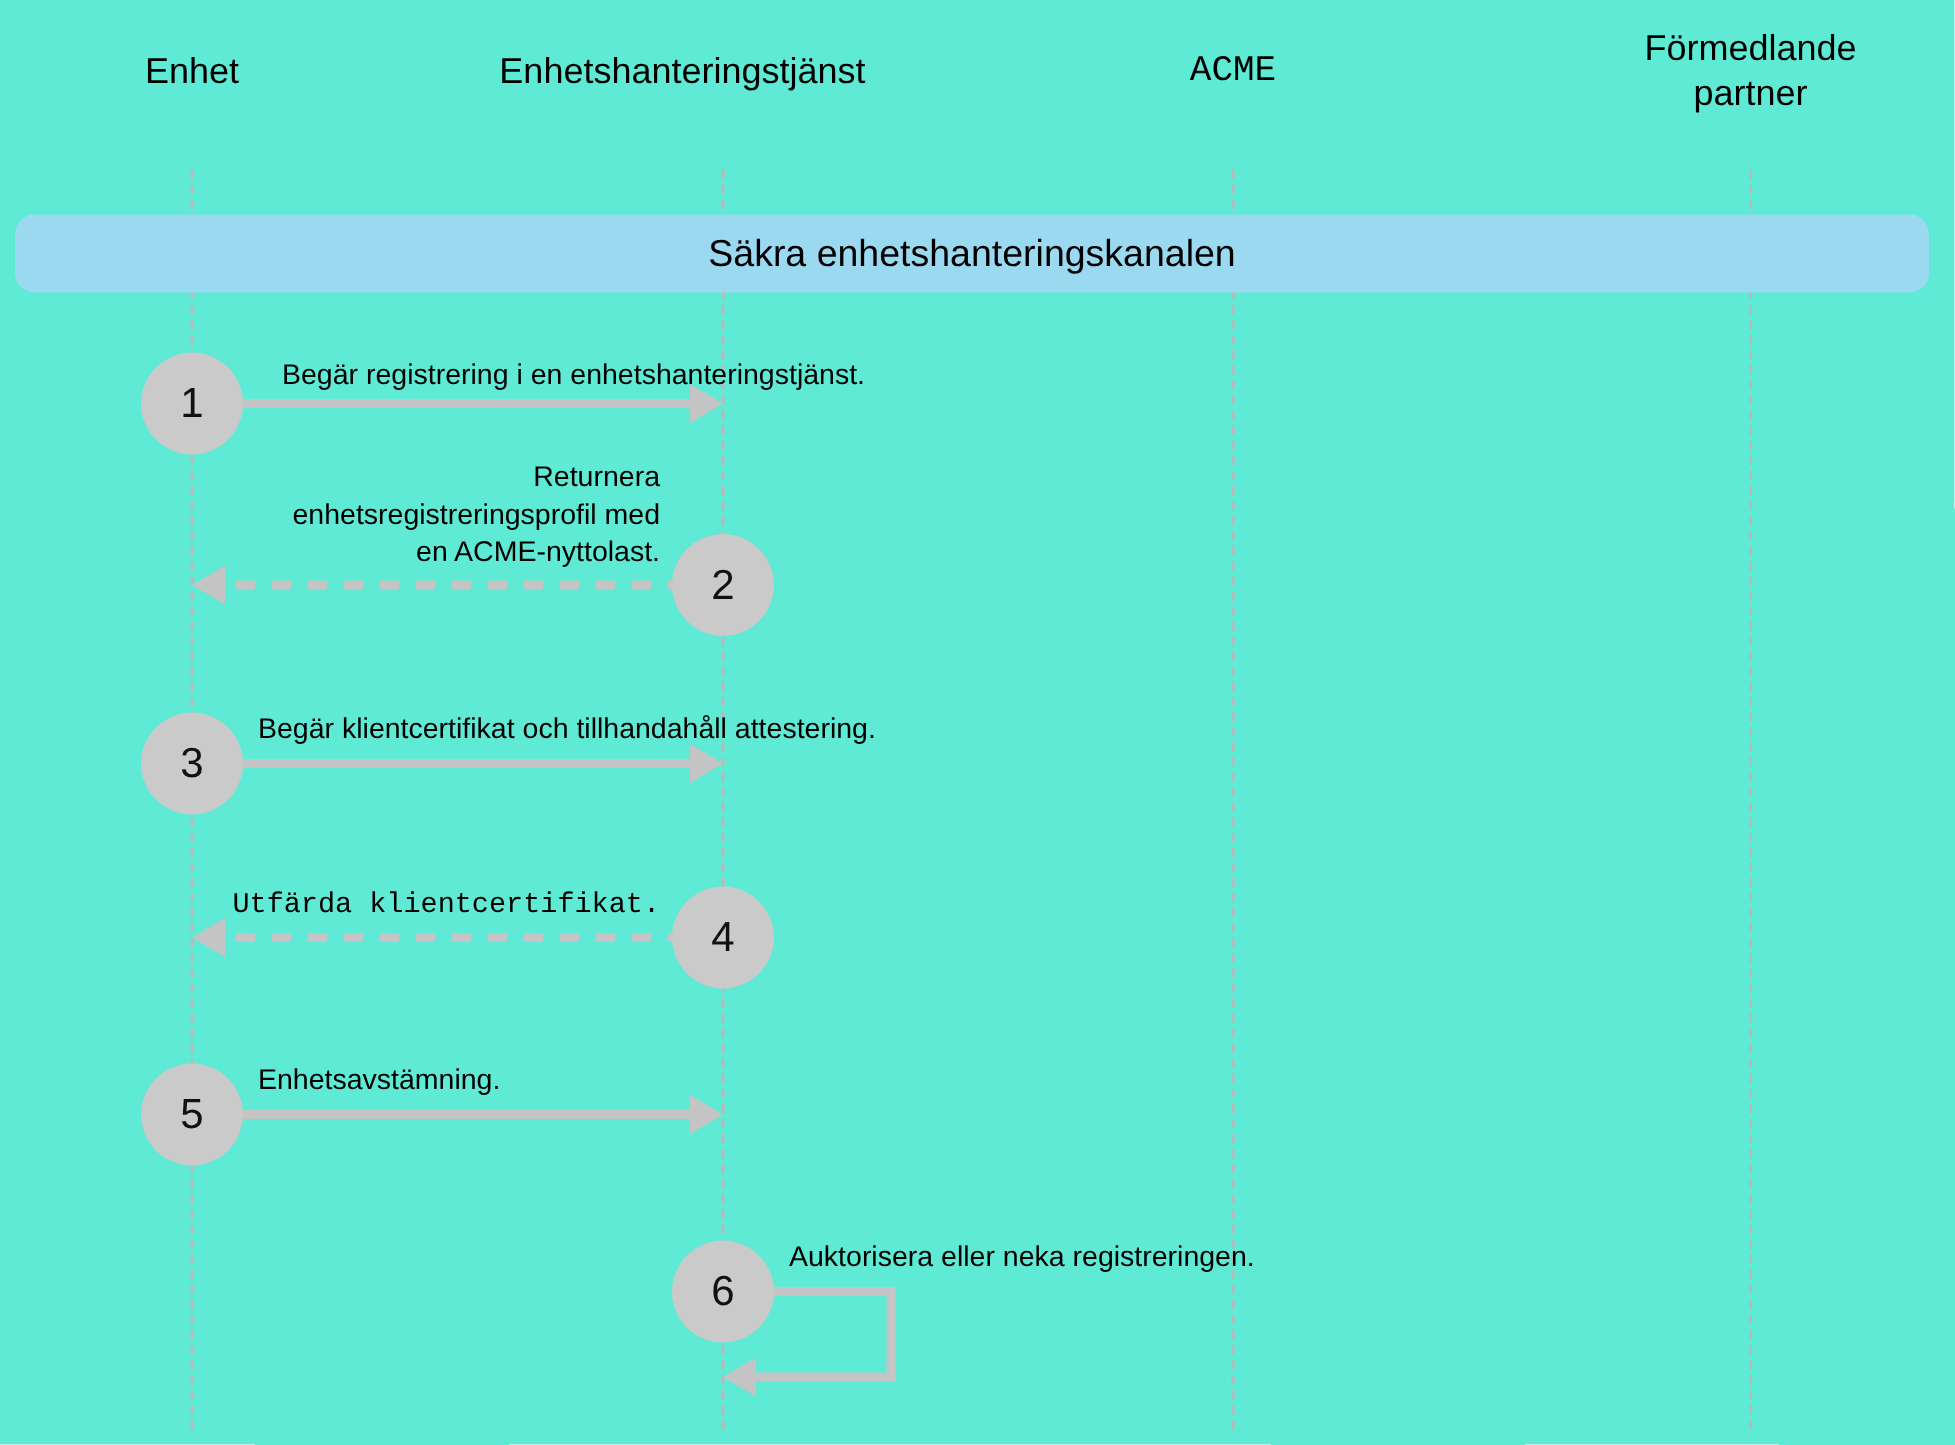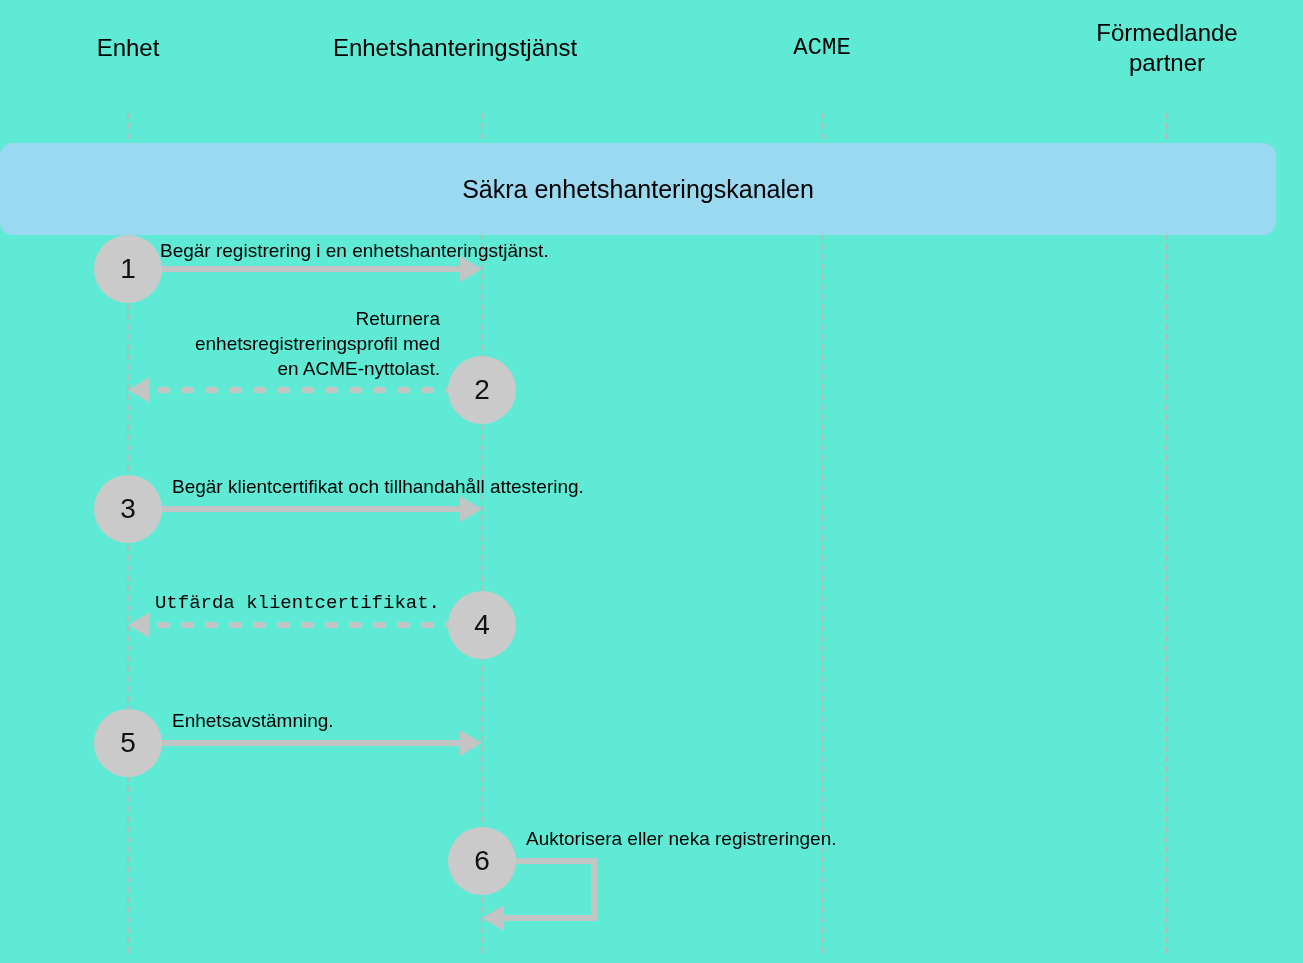--- a/index.html
+++ b/index.html
@@ -86,21 +86,21 @@
       <div class="lifeline-header" style="left: 1167px; top: 18px; width: 320px;">Förmedlande
 partner</div>
     </div>
   <div id="lifelines-layer">
       <div class="lifeline" style="left: 128px; top: 113px; height: 840px;"></div>
       <div class="lifeline" style="left: 482px; top: 113px; height: 840px;"></div>
       <div class="lifeline" style="left: 822px; top: 113px; height: 840px;"></div>
       <div class="lifeline" style="left: 1167px; top: 113px; height: 840px;"></div>
     </div>
   <div id="phases-layer">
-      <div class="phase-band" style="left: 0; top: 143px; width: 1276px; height: 92px; background: rgb(154, 217, 240);">
+      <div class="phase-band" style="left: 10px; top: 143px; width: 1276px; height: 52px; background: rgb(154, 217, 240);">
         <span>Säkra enhetshanteringskanalen</span>
       </div>
     </div>
   <div id="arrows-layer">
       <svg class="arrow-svg" width="1303" height="140" viewBox="0 0 1303 140" style="left: 0px; top: 199px;">
         <line x1="128" y1="70" x2="460" y2="70" stroke="#c4c4c4" stroke-width="6" stroke-linecap="butt"></line>
         <polygon points="482,70 460,57 460,83" fill="#c4c4c4"></polygon>
       </svg>
       <svg class="arrow-svg" width="1303" height="140" viewBox="0 0 1303 140" style="left: 0px; top: 320px;">
         <line x1="482" y1="70" x2="150" y2="70" stroke="#c4c4c4" stroke-width="6" stroke-linecap="butt" stroke-dasharray="13 11"></line>
@@ -125,21 +125,21 @@
     </div>
   <div id="badges-layer">
       <div class="step-badge" style="left: 128px; top: 269px; background: rgb(202, 202, 202);">1</div>
       <div class="step-badge" style="left: 482px; top: 390px; background: rgb(202, 202, 202);">2</div>
       <div class="step-badge" style="left: 128px; top: 509px; background: rgb(202, 202, 202);">3</div>
       <div class="step-badge" style="left: 482px; top: 625px; background: rgb(202, 202, 202);">4</div>
       <div class="step-badge" style="left: 128px; top: 743px; background: rgb(202, 202, 202);">5</div>
       <div class="step-badge" style="left: 482px; top: 861px; background: rgb(202, 202, 202);">6</div>
     </div>
   <div id="labels-layer">
-      <div class="msg-label align-left" style="left: 160px; top: 238px;">Begär registrering i en enhetshanteringstjänst.</div>
+      <div class="msg-label align-left" style="left: 188px; top: 238px;">Begär registrering i en enhetshanteringstjänst.</div>
       <div class="msg-label align-right" style="left: 440px; top: 306px; width: 400px;">Returnera
 enhetsregistreringsprofil med
 en ACME-nyttolast.</div>
       <div class="msg-label align-left" style="left: 172px; top: 474px;">Begär klientcertifikat och tillhandahåll attestering.</div>
       <div class="msg-label align-right" style="left: 440px; top: 591px; width: 400px; font-family: Liberation Mono, monospace;">Utfärda klientcertifikat.</div>
       <div class="msg-label align-left" style="left: 172px; top: 708px;">Enhetsavstämning.</div>
       <div class="msg-label align-left" style="left: 526px; top: 826px;">Auktorisera eller neka registreringen.</div>
     </div>
 </div>
 

